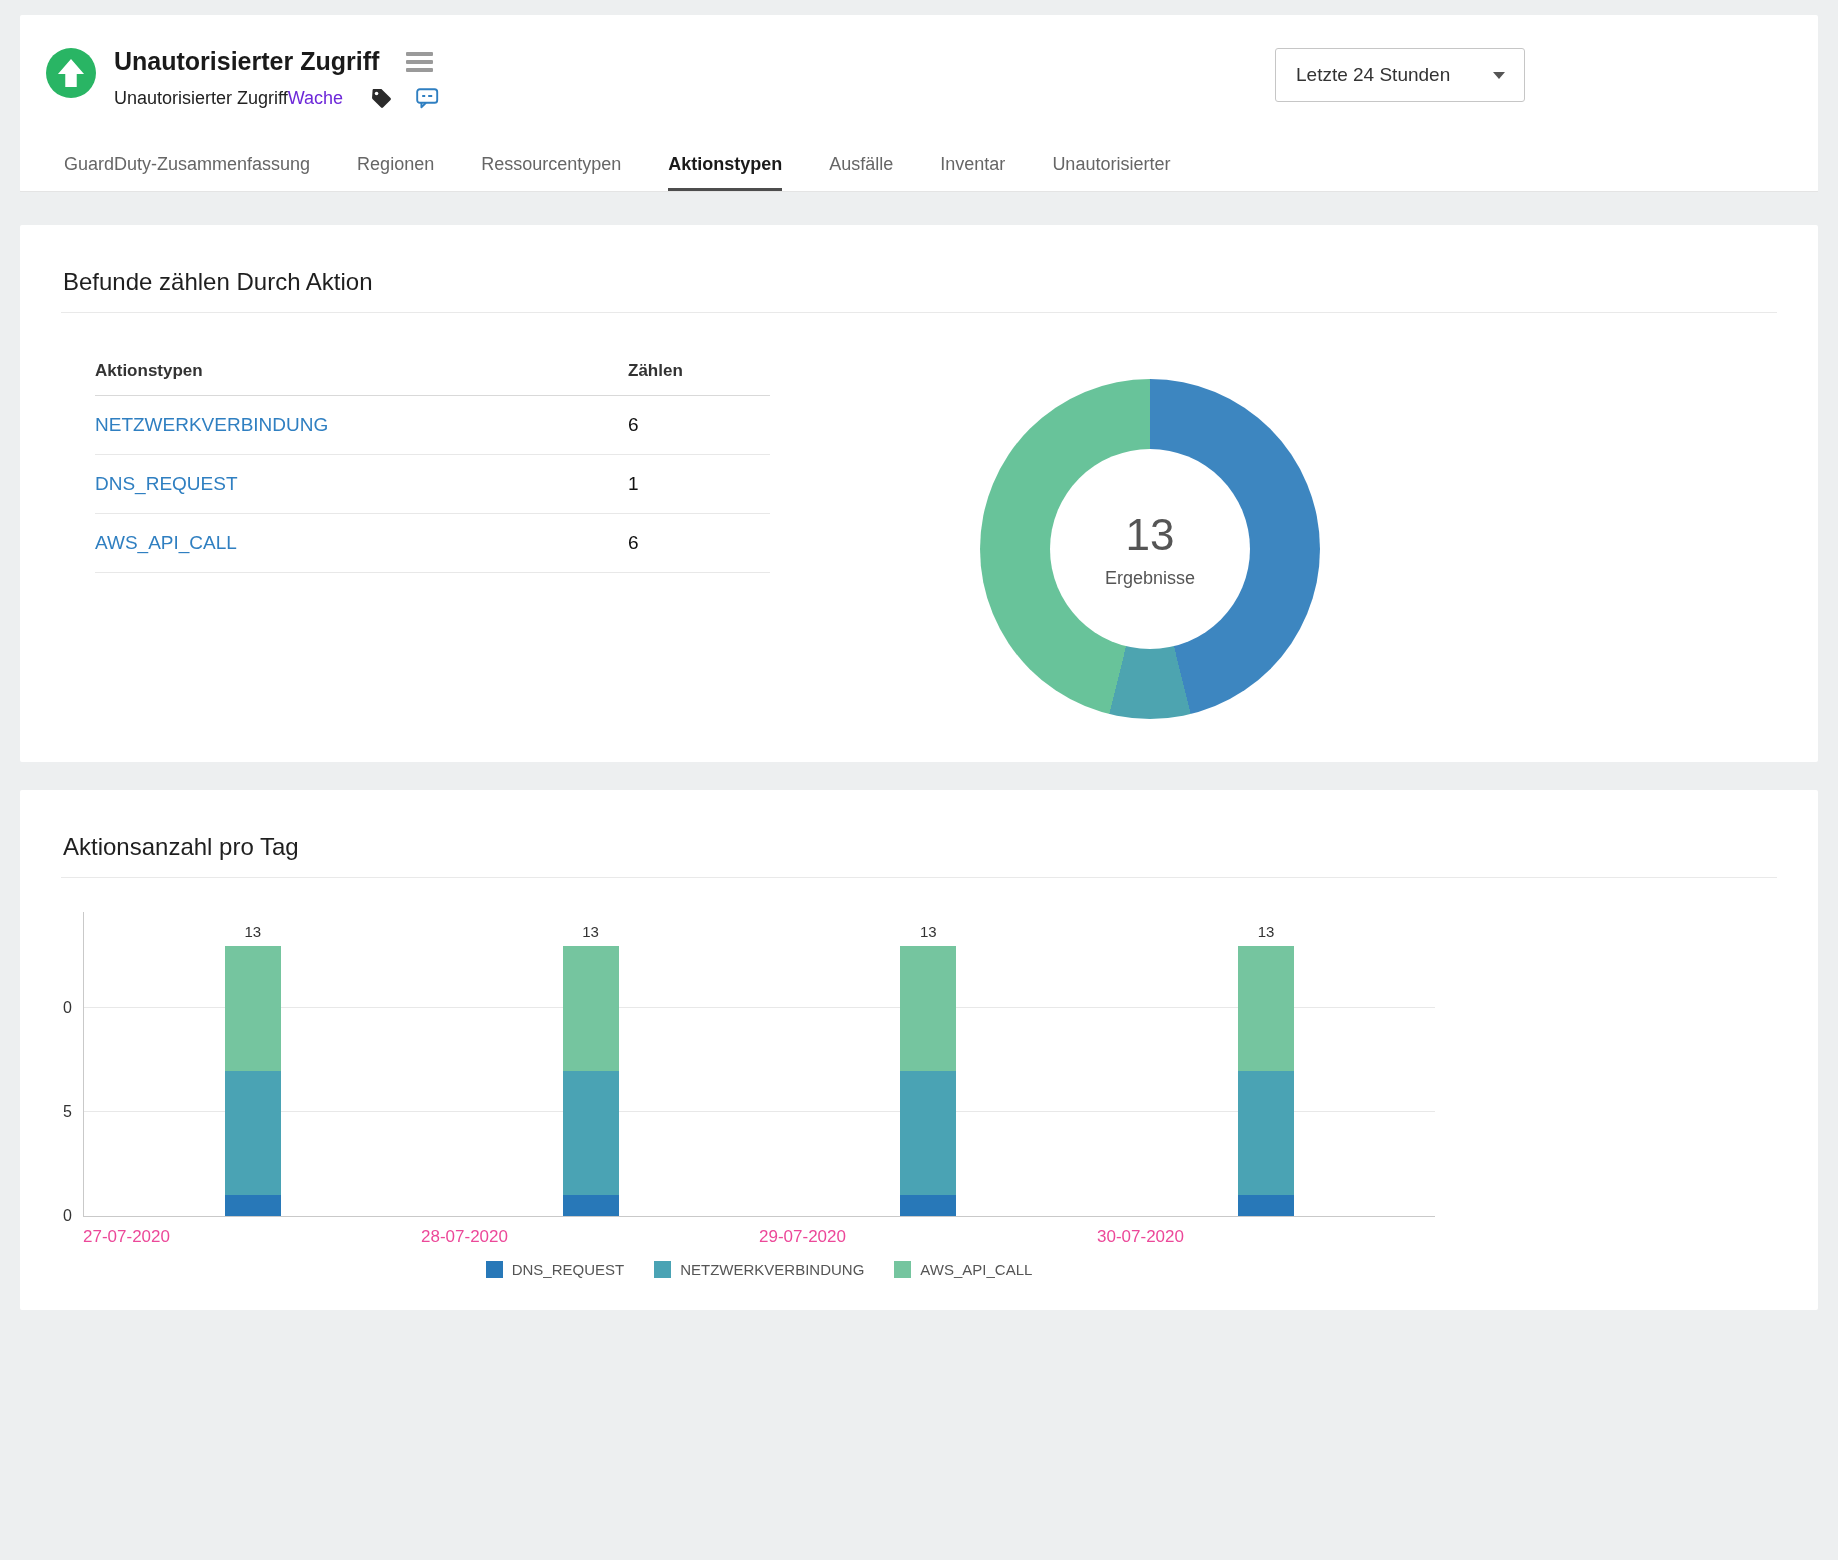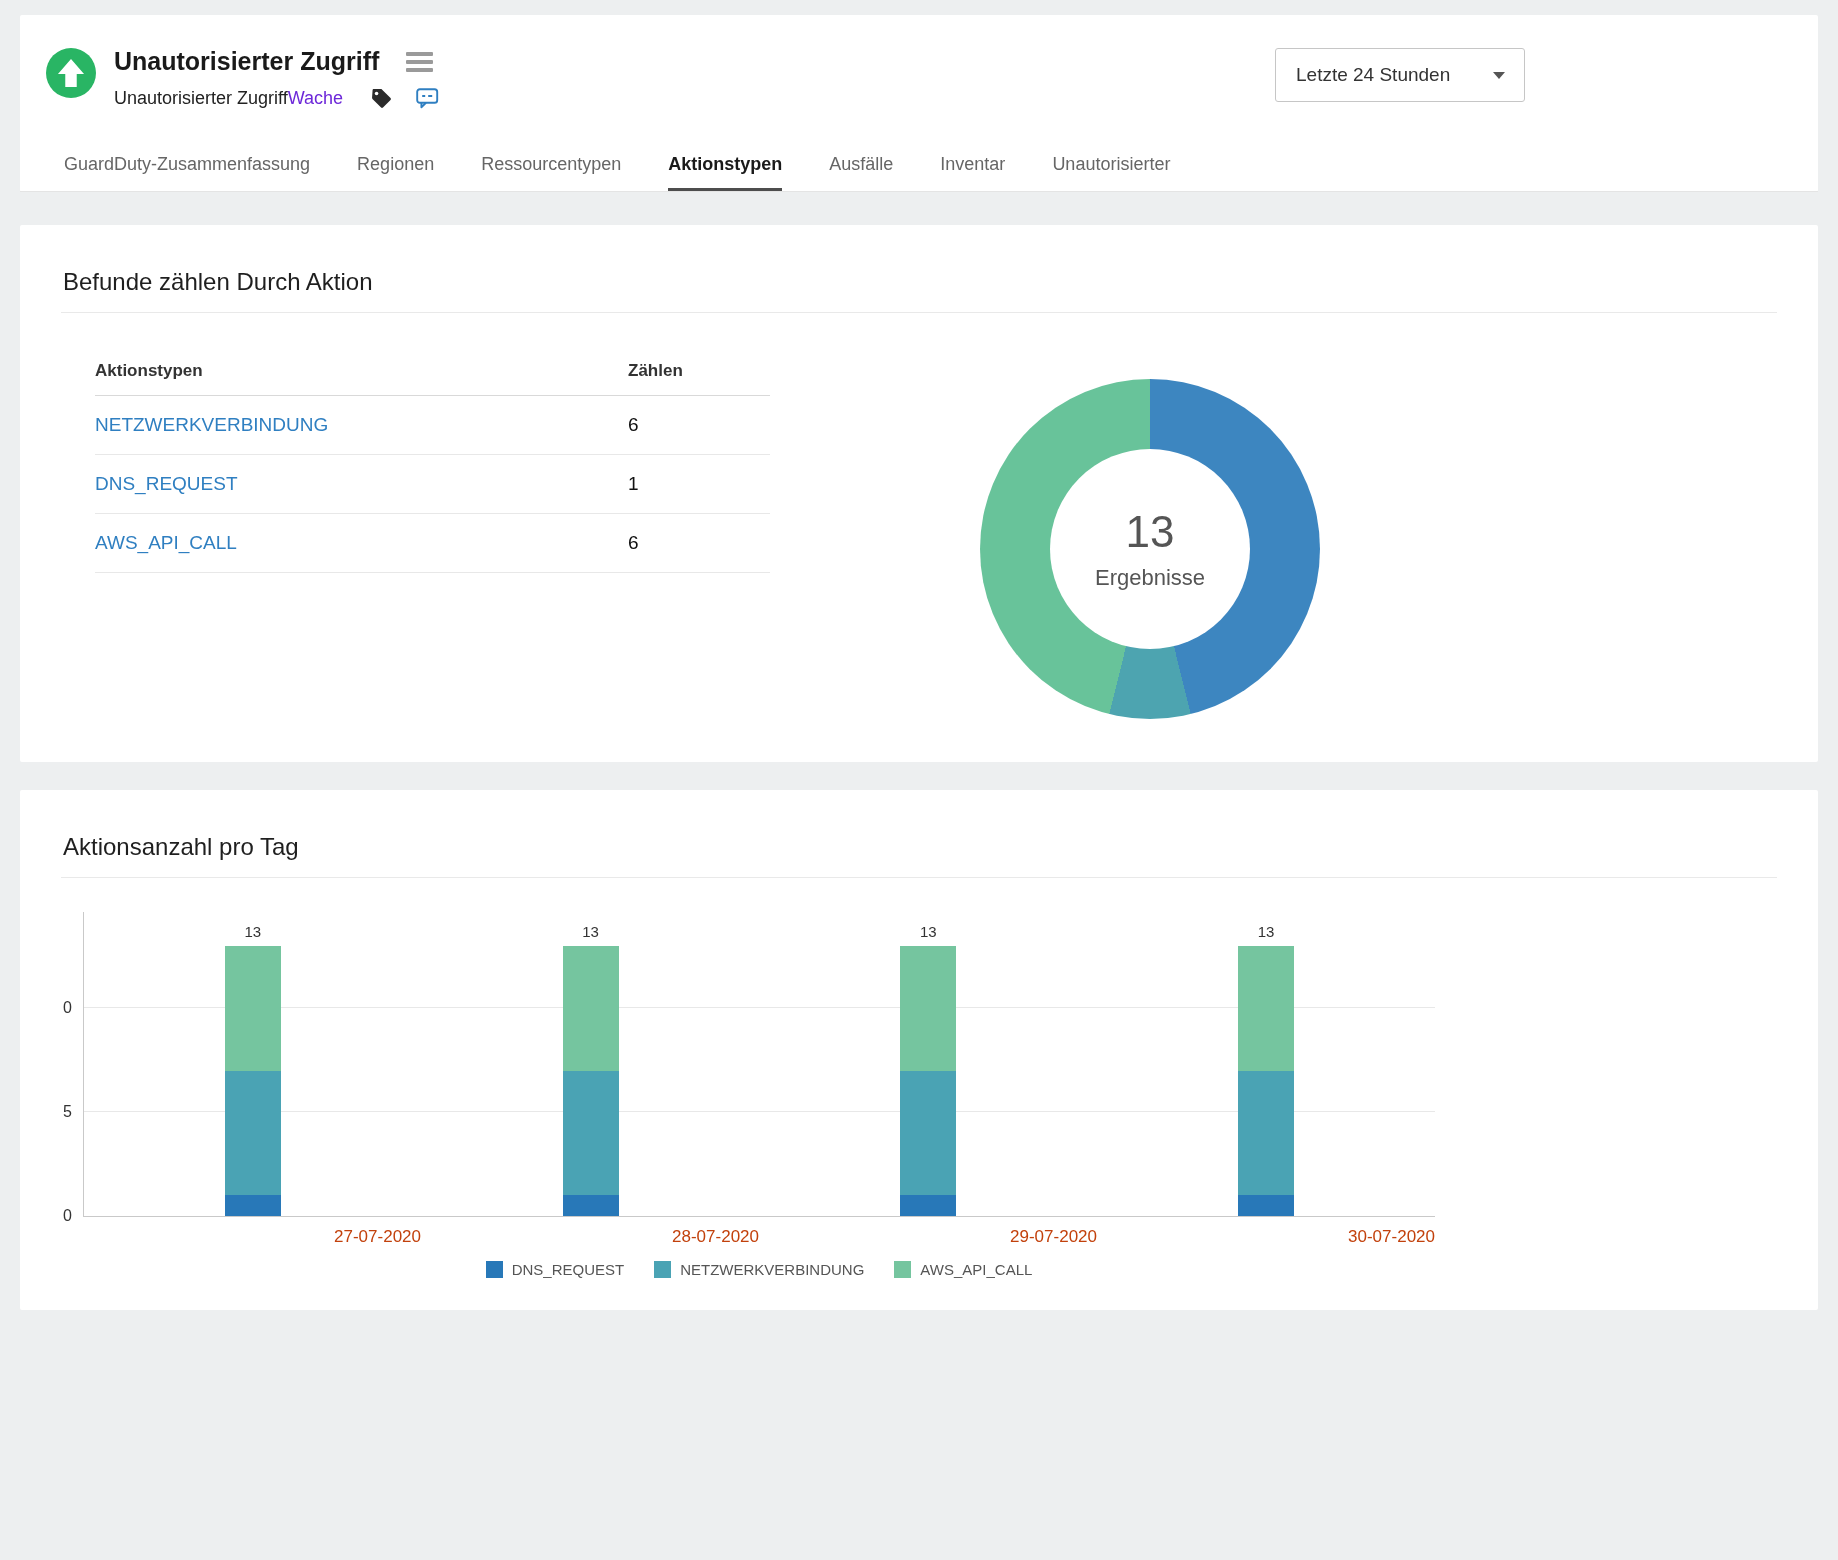--- a/index.html
+++ b/index.html
@@ -72,42 +72,42 @@
   .count-cell { font-size:19px; color:#111; }
 
   .donut-wrap { margin-left:210px; margin-top:18px; width:340px; height:340px; position:relative; flex:0 0 340px; }
   .donut { width:340px; height:340px; border-radius:50%; }
   .donut-hole {
     position:absolute; top:70px; left:70px; width:200px; height:200px;
     background:#fff; border-radius:50%;
     display:flex; flex-direction:column; align-items:center; justify-content:center;
   }
   .donut-total { font-size:44px; color:#555; }
-  .donut-label { font-size:22px; color:#555; margin-top:8px; }
+  .donut-label { font-size:18px; color:#555; margin-top:8px; }
 
   
   .chart-area { margin:34px 0 0 22px; width:1352px; }
   .plot {
     position:relative; height:305px;
     border-left:1px solid #c9c9c9;
     border-bottom:1px solid #c9c9c9;
   }
   .gridline { position:absolute; left:0; right:0; height:1px; background:#e8e8e8; z-index:1; }
   .ytick {
     position:absolute; right:calc(100% + 12px);
     font-size:16px; color:#333;
     transform:translateY(50%); line-height:1;
   }
   .bar-groups { position:absolute; left:0; right:0; top:0; bottom:0; display:flex; z-index:2; }
   .bar-group { flex:1; display:flex; flex-direction:column; align-items:center; justify-content:flex-end; }
   .bar-total { font-size:15px; color:#333; margin-bottom:6px; }
   .bar { width:56px; display:flex; flex-direction:column; }
   .bar-seg { width:100%; }
   .x-labels { display:flex; margin-top:10px; }
-  .x-label { flex:1; text-align:right; font-size:17px; color:#c2410c; }
+  .x-label { flex:1; text-align:left; font-size:17px; color:#ec4899; }
   .legend { display:flex; justify-content:center; align-items:center; margin-top:14px; gap:30px; }
   .legend-item { display:flex; align-items:center; }
   .legend-swatch { width:17px; height:17px; margin-right:9px; }
   .legend-label { font-size:15px; color:#555; }
 </style>
 </head>
 <body>
 
 <div class="header-card">
   <div class="header-top">

